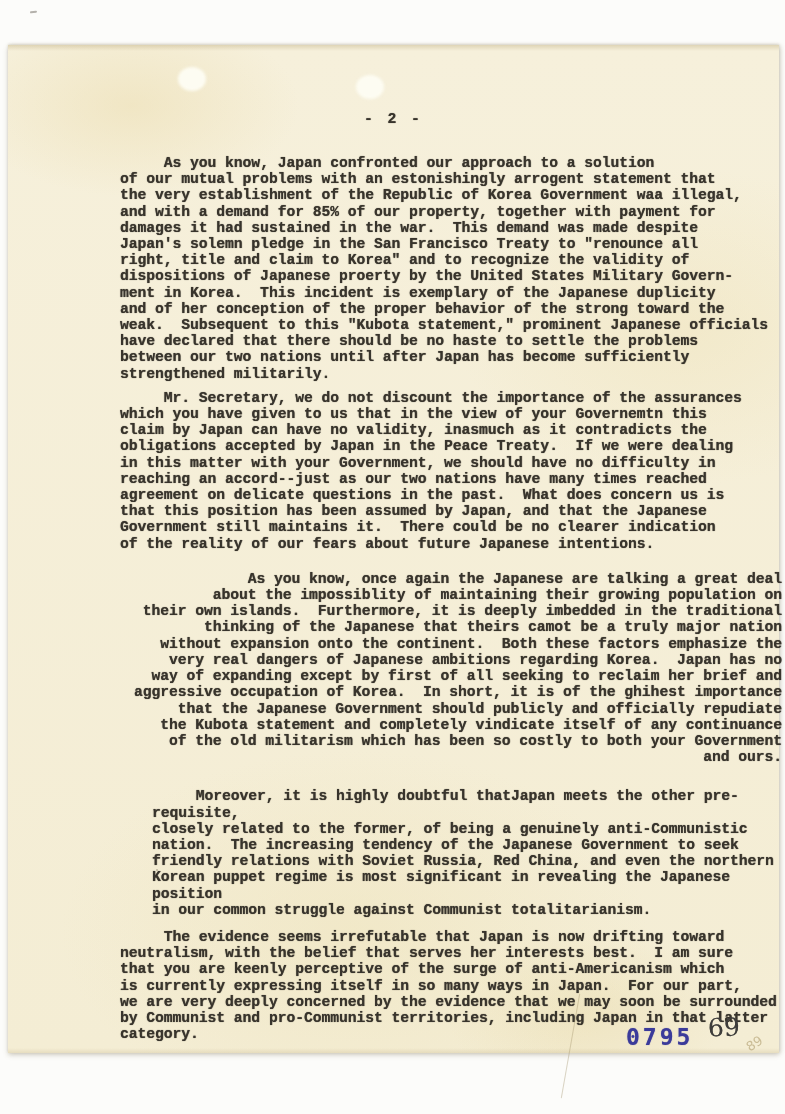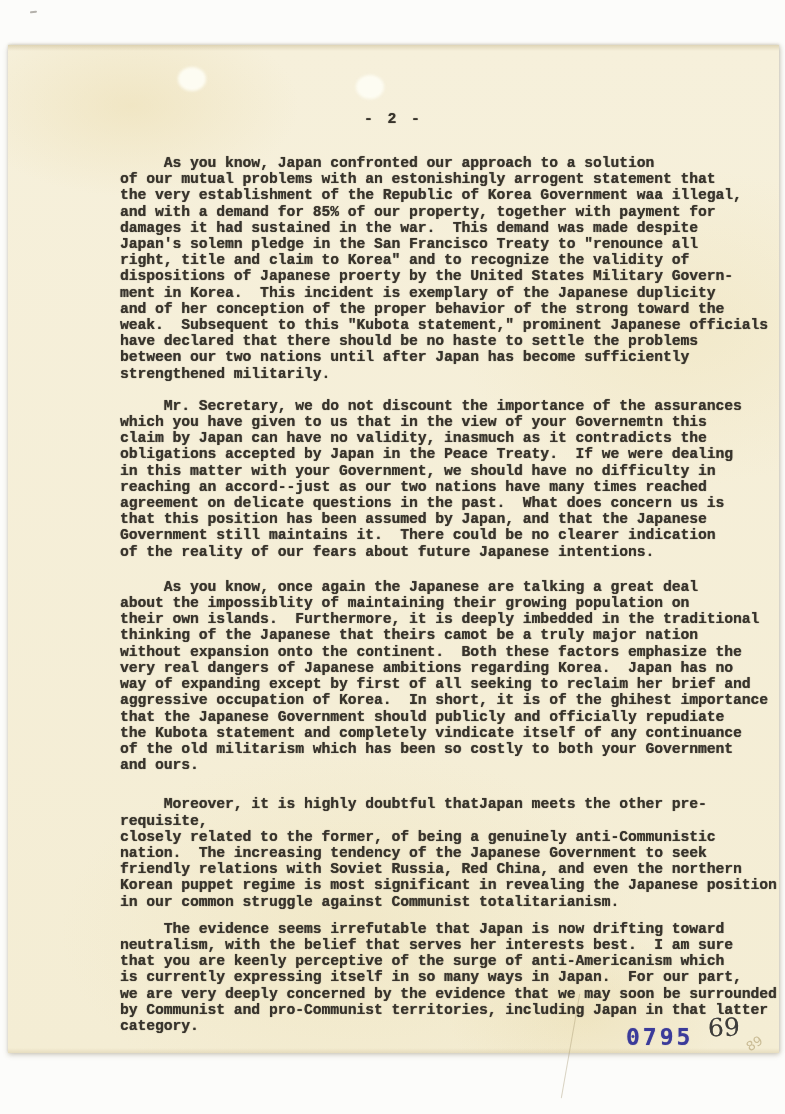--- a/index.html
+++ b/index.html
@@ -75,24 +75,24 @@
     left: 112px; top: 110px;
     width: 662px;
   }
   .para {
     font-family: "Liberation Mono", monospace;
     font-size: 14.6px;
     line-height: 16.2px;
     white-space: pre-wrap;
     margin: 0;
   }
-  .p1 { margin-bottom: 16px; }
+  .p1 { margin-bottom: 8px; }
   .p2 { margin-bottom: 19px; }
-  .p3 { margin-bottom: 23px; }
-  .p4 { margin-bottom: 11px; }
+  .p3 { margin-bottom: 23px; text-align: right; }
+  .p4 { margin-bottom: 11px; margin-left: 32px; }
   .crease {
     position: absolute;
     left: 562px; top: 948px;
     width: 1px; height: 106px;
     background: rgba(160,145,105,0.38);
     transform: rotate(10deg);
   }
   .stamp-serial {
     position: absolute;
     left: 618px; top: 979px;

